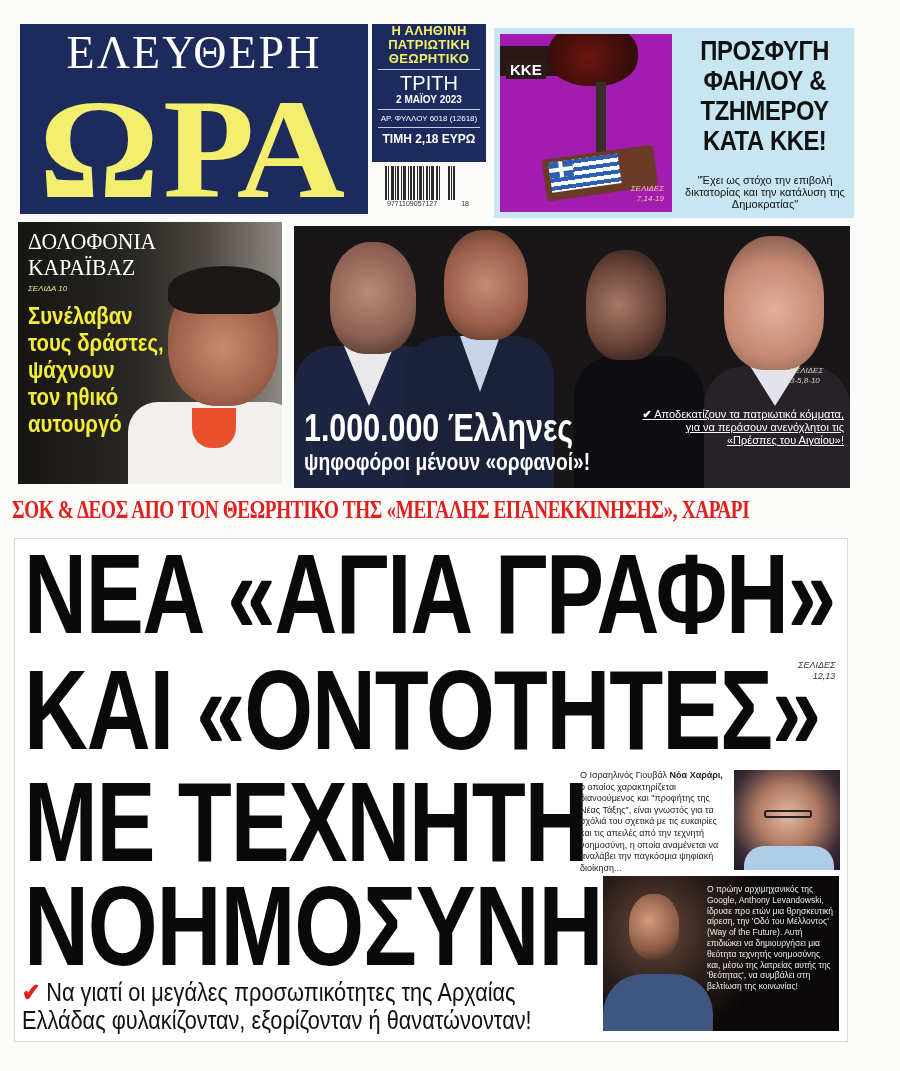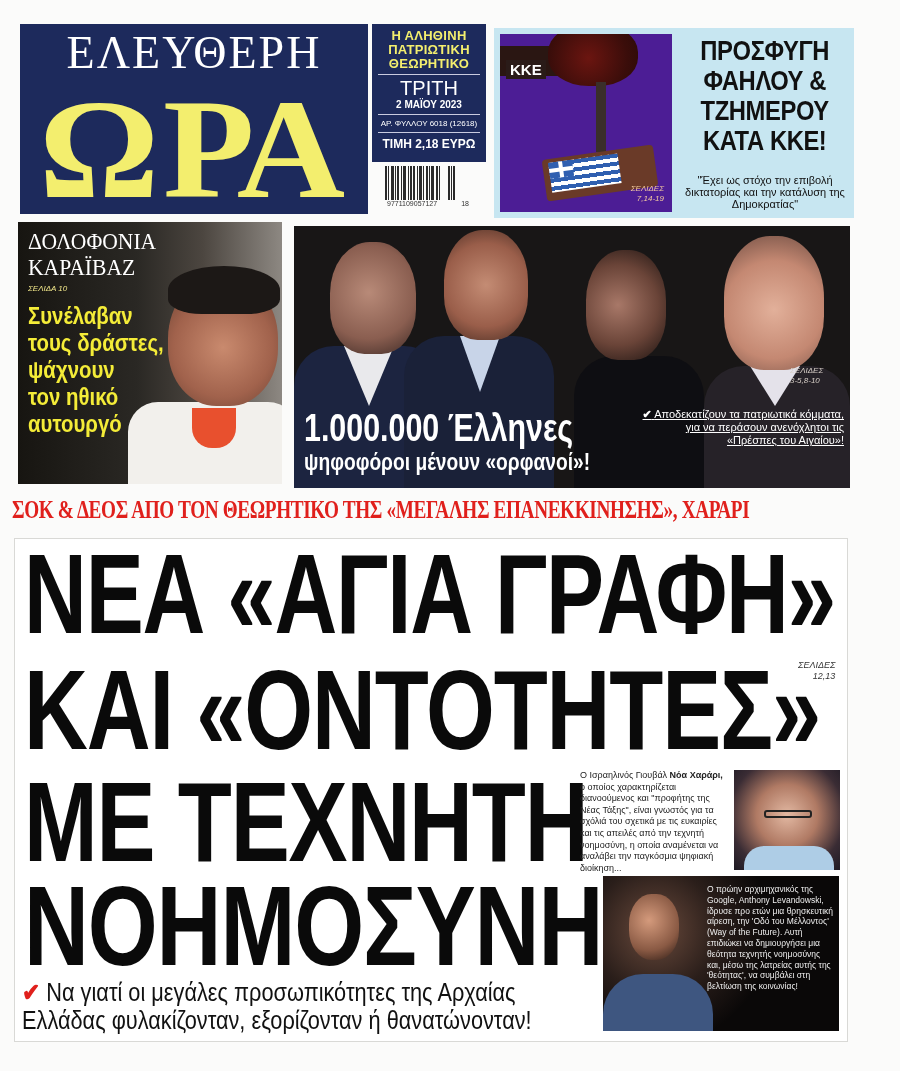--- a/index.html
+++ b/index.html
@@ -9,36 +9,36 @@
   .abs { position: absolute; }
 
   
   .masthead { left: 20px; top: 24px; width: 348px; height: 190px; background: #1d2a5c; overflow: hidden; }
   .mast-top { position: absolute; left: 0; right: 0; top: 6px; text-align: center; color: #fff;
     font-family: "Liberation Serif", serif; font-size: 46px; letter-spacing: 2px; line-height: 1; }
   .mast-main { position: absolute; left: 0; right: 0; top: 50px; text-align: center; color: #f3ee6e;
     font-family: "Liberation Serif", serif; font-weight: bold; font-size: 150px; line-height: 1; letter-spacing: 4px;
     transform: scaleY(0.95); }
 
-  .infobox { left: 372px; top: 24px; width: 114px; height: 138px; background: #1d2a5c; color: #fff; text-align: center; padding-top: 5px; }
+  .infobox { left: 372px; top: 24px; width: 114px; height: 138px; background: #1d2a5c; color: #fff; text-align: center; }
   .info-tag { color: #f3ee6e; font-weight: bold; font-size: 13px; line-height: 14px; letter-spacing: 0.3px; }
   .info-rule { height: 1px; background: #c9cbe0; margin: 3px 6px; }
   .info-day { font-size: 20px; line-height: 20px; margin-top: 2px; }
   .info-date { font-size: 10px; font-weight: bold; line-height: 12px; margin-top: 1px; }
   .info-issue { font-size: 8px; line-height: 11px; }
   .info-price { font-size: 12px; font-weight: bold; line-height: 16px; }
 
   .barcode { left: 385px; top: 166px; width: 90px; height: 45px; }
   .bars { display: flex; height: 34px; align-items: stretch; gap: 0; }
   .bar { background: #2a2a2a; }
   .barcode-num { font-size: 7px; display: flex; justify-content: space-between; color: #333; padding: 0 6px 0 2px; }
 
   
   .kke-panel { left: 494px; top: 28px; width: 360px; height: 190px; background: #c7e6f1; }
-  .kke-image { position: absolute; left: 6px; top: 6px; width: 172px; height: 178px; background: #4c1d95; overflow: hidden; }
+  .kke-image { position: absolute; left: 6px; top: 6px; width: 172px; height: 178px; background: #a21caf; overflow: hidden; }
   .kke-label { position: absolute; left: 6px; top: 26px; color: #fff; font-weight: bold; font-size: 15px; background: #2a1b18; padding: 1px 4px; }
   .fist { position: absolute; left: 48px; top: -10px; width: 90px; height: 62px; background: radial-gradient(circle at 45% 55%, #6b1510 0, #3a0d0a 65%, #2a0a08 100%); border-radius: 45%; }
   .arm { position: absolute; left: -10px; top: 12px; width: 70px; height: 30px; background: #2a1612; }
   .dagger { position: absolute; left: 96px; top: 48px; width: 10px; height: 70px; background: #3a2e2a; }
   .book { position: absolute; left: 44px; top: 118px; width: 112px; height: 42px; background: #6a3a28; transform: rotate(-8deg); border-radius: 4px; overflow: hidden; }
   .flag { position: absolute; left: 6px; top: 4px; width: 70px; height: 30px;
     background: repeating-linear-gradient(180deg, #2f5fb0 0 4px, #fff 4px 8px); }
   .flag-canton { position: absolute; left: 0; top: 0; width: 24px; height: 16px; background: #2f5fb0; }
   .flag-canton::before { content: ""; position: absolute; left: 10px; top: 0; width: 4px; height: 16px; background: #fff; }
   .flag-canton::after { content: ""; position: absolute; left: 0; top: 6px; width: 24px; height: 4px; background: #fff; }

